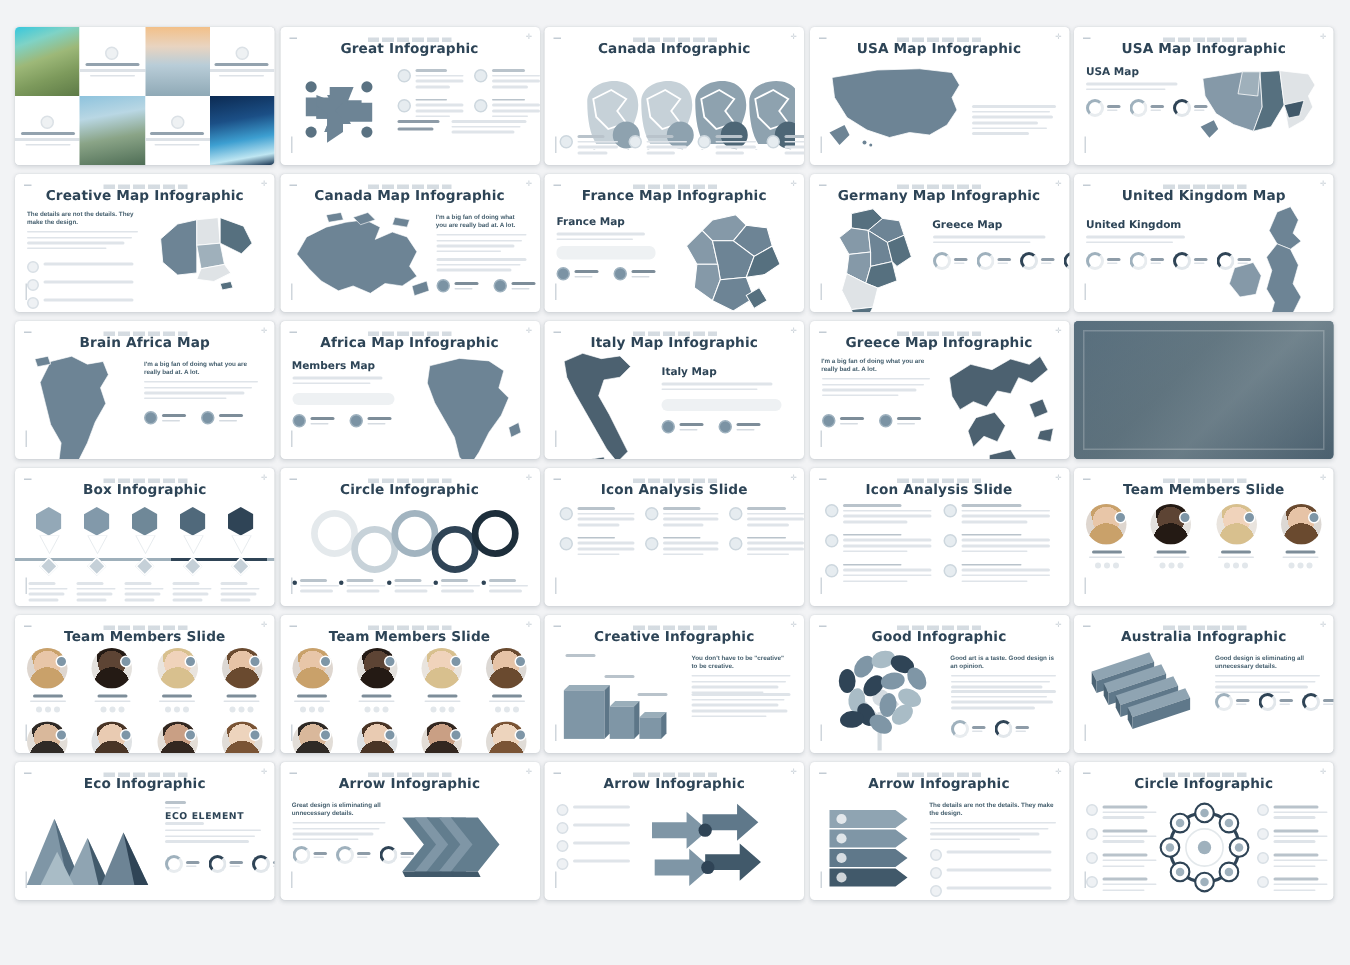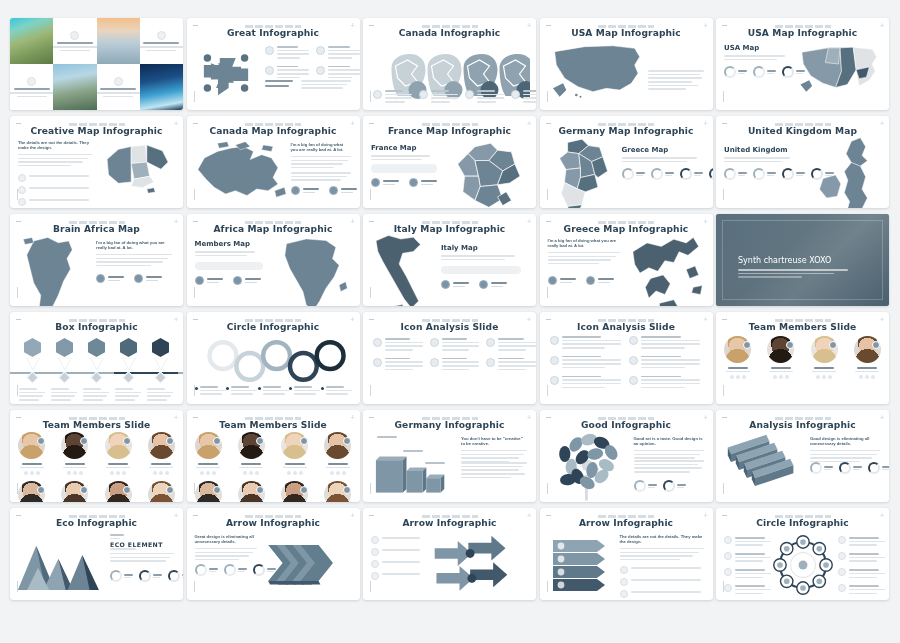--- a/index.html
+++ b/index.html
@@ -792,28 +792,20 @@
   <path d="M70 40 L80 36 L84 46 L74 50 Z"></path>
             <path d="M78 60 L88 58 L86 68 L76 66 Z"></path>
           </g>
         </svg></div>
     </div>
     <div class="slide dark">
       <div style="position:absolute;inset:0;background:
          linear-gradient(135deg,#6f8897 0%,#84989f 40%,#9fb0b5 60%,#5d7482 100%)"></div>
          <div style="position:absolute;inset:0;background:linear-gradient(180deg,rgba(60,80,95,.45),rgba(60,80,95,.55))"></div>
          <div style="position:absolute;left:6px;top:6px;right:6px;bottom:6px;border:1px solid rgba(255,255,255,.22)"></div>
-         <div style="position:absolute;left:22px;top:42px;width:120px">
-           <div style="font-size:8px;color:#fff;font-family:'DejaVu Sans',sans-serif">Synth chartreuse XOXO</div>
-           <div style="margin-top:4px">
-             <div class="ln" style="width:110px;background:rgba(255,255,255,.6)"></div>
-             <div class="ln" style="width:96px;background:rgba(255,255,255,.45)"></div>
-             <div class="ln" style="width:64px;background:rgba(255,255,255,.35)"></div>
-           </div>
-         </div>
     </div>
     <div class="slide">
       <div class="corner-tl"></div>
       <div class="corner-tr">✛</div>
       <div class="corner-bl"></div>
       <div class="eyebrow"></div>
       <div class="title">Box Infographic</div>
       <div style="position:absolute;left:0;right:0;top:60px;height:1.6px;background:#9fb0bb"></div>
       <div style="position:absolute;left:104px;width:64px;top:60px;height:1.6px;background:#2f4456"></div>
       <div style="position:absolute;left:14px;top:26px">
@@ -1366,21 +1358,21 @@
          <div class="badge" style="position:relative;right:-9px;top:-24px;margin-bottom:-8px"></div>
 
        </div>
       </div>
     </div>
     <div class="slide">
       <div class="corner-tl"></div>
       <div class="corner-tr">✛</div>
       <div class="corner-bl"></div>
       <div class="eyebrow"></div>
-      <div class="title">Germany Infographic</div>
+      <div class="title">Creative Infographic</div>
       <svg viewBox="0 0 90 60" style="position:absolute;left:6px;top:34px;width:84px;height:54px">
       <g>
           <path d="M6 18 L10 14 L40 14 L36 18 Z" fill="#9aaeba"></path>
           <path d="M36 18 L40 14 L40 50 L36 54 Z" fill="#5d7688"></path>
           <rect x="6" y="18" width="30" height="36" fill="#7f96a6"></rect>
       <path d="M40 30 L44 26 L62 26 L58 30 Z" fill="#9aaeba"></path>
           <path d="M58 30 L62 26 L62 50 L58 54 Z" fill="#5d7688"></path>
           <rect x="40" y="30" width="18" height="24" fill="#7f96a6"></rect>
       <path d="M62 38 L66 34 L82 34 L78 38 Z" fill="#9aaeba"></path>
           <path d="M78 38 L82 34 L82 50 L78 54 Z" fill="#5d7688"></path>
@@ -1469,21 +1461,21 @@
             </div>
           </div>
         </div>
       </div>
     </div>
     <div class="slide">
       <div class="corner-tl"></div>
       <div class="corner-tr">✛</div>
       <div class="corner-bl"></div>
       <div class="eyebrow"></div>
-      <div class="title">Analysis Infographic</div>
+      <div class="title">Australia Infographic</div>
       <svg viewBox="0 0 100 90" style="position:absolute;left:4px;top:20px;width:86px;height:72px">
         <g>
           <path d="M6 22 L54 6 L58 14 L10 30 Z" fill="#8fa4b2"></path>
             <path d="M6 22 L10 30 L10 40 L6 32 Z" fill="#4b6374"></path>
             <path d="M10 30 L58 14 L58 24 L10 40 Z" fill="#5f788a"></path>
         </g>
         <g>
           <path d="M16 32 L64 16 L68 24 L20 40 Z" fill="#8fa4b2"></path>
             <path d="M16 32 L20 40 L20 50 L16 42 Z" fill="#4b6374"></path>
             <path d="M20 40 L68 24 L68 34 L20 50 Z" fill="#5f788a"></path>

